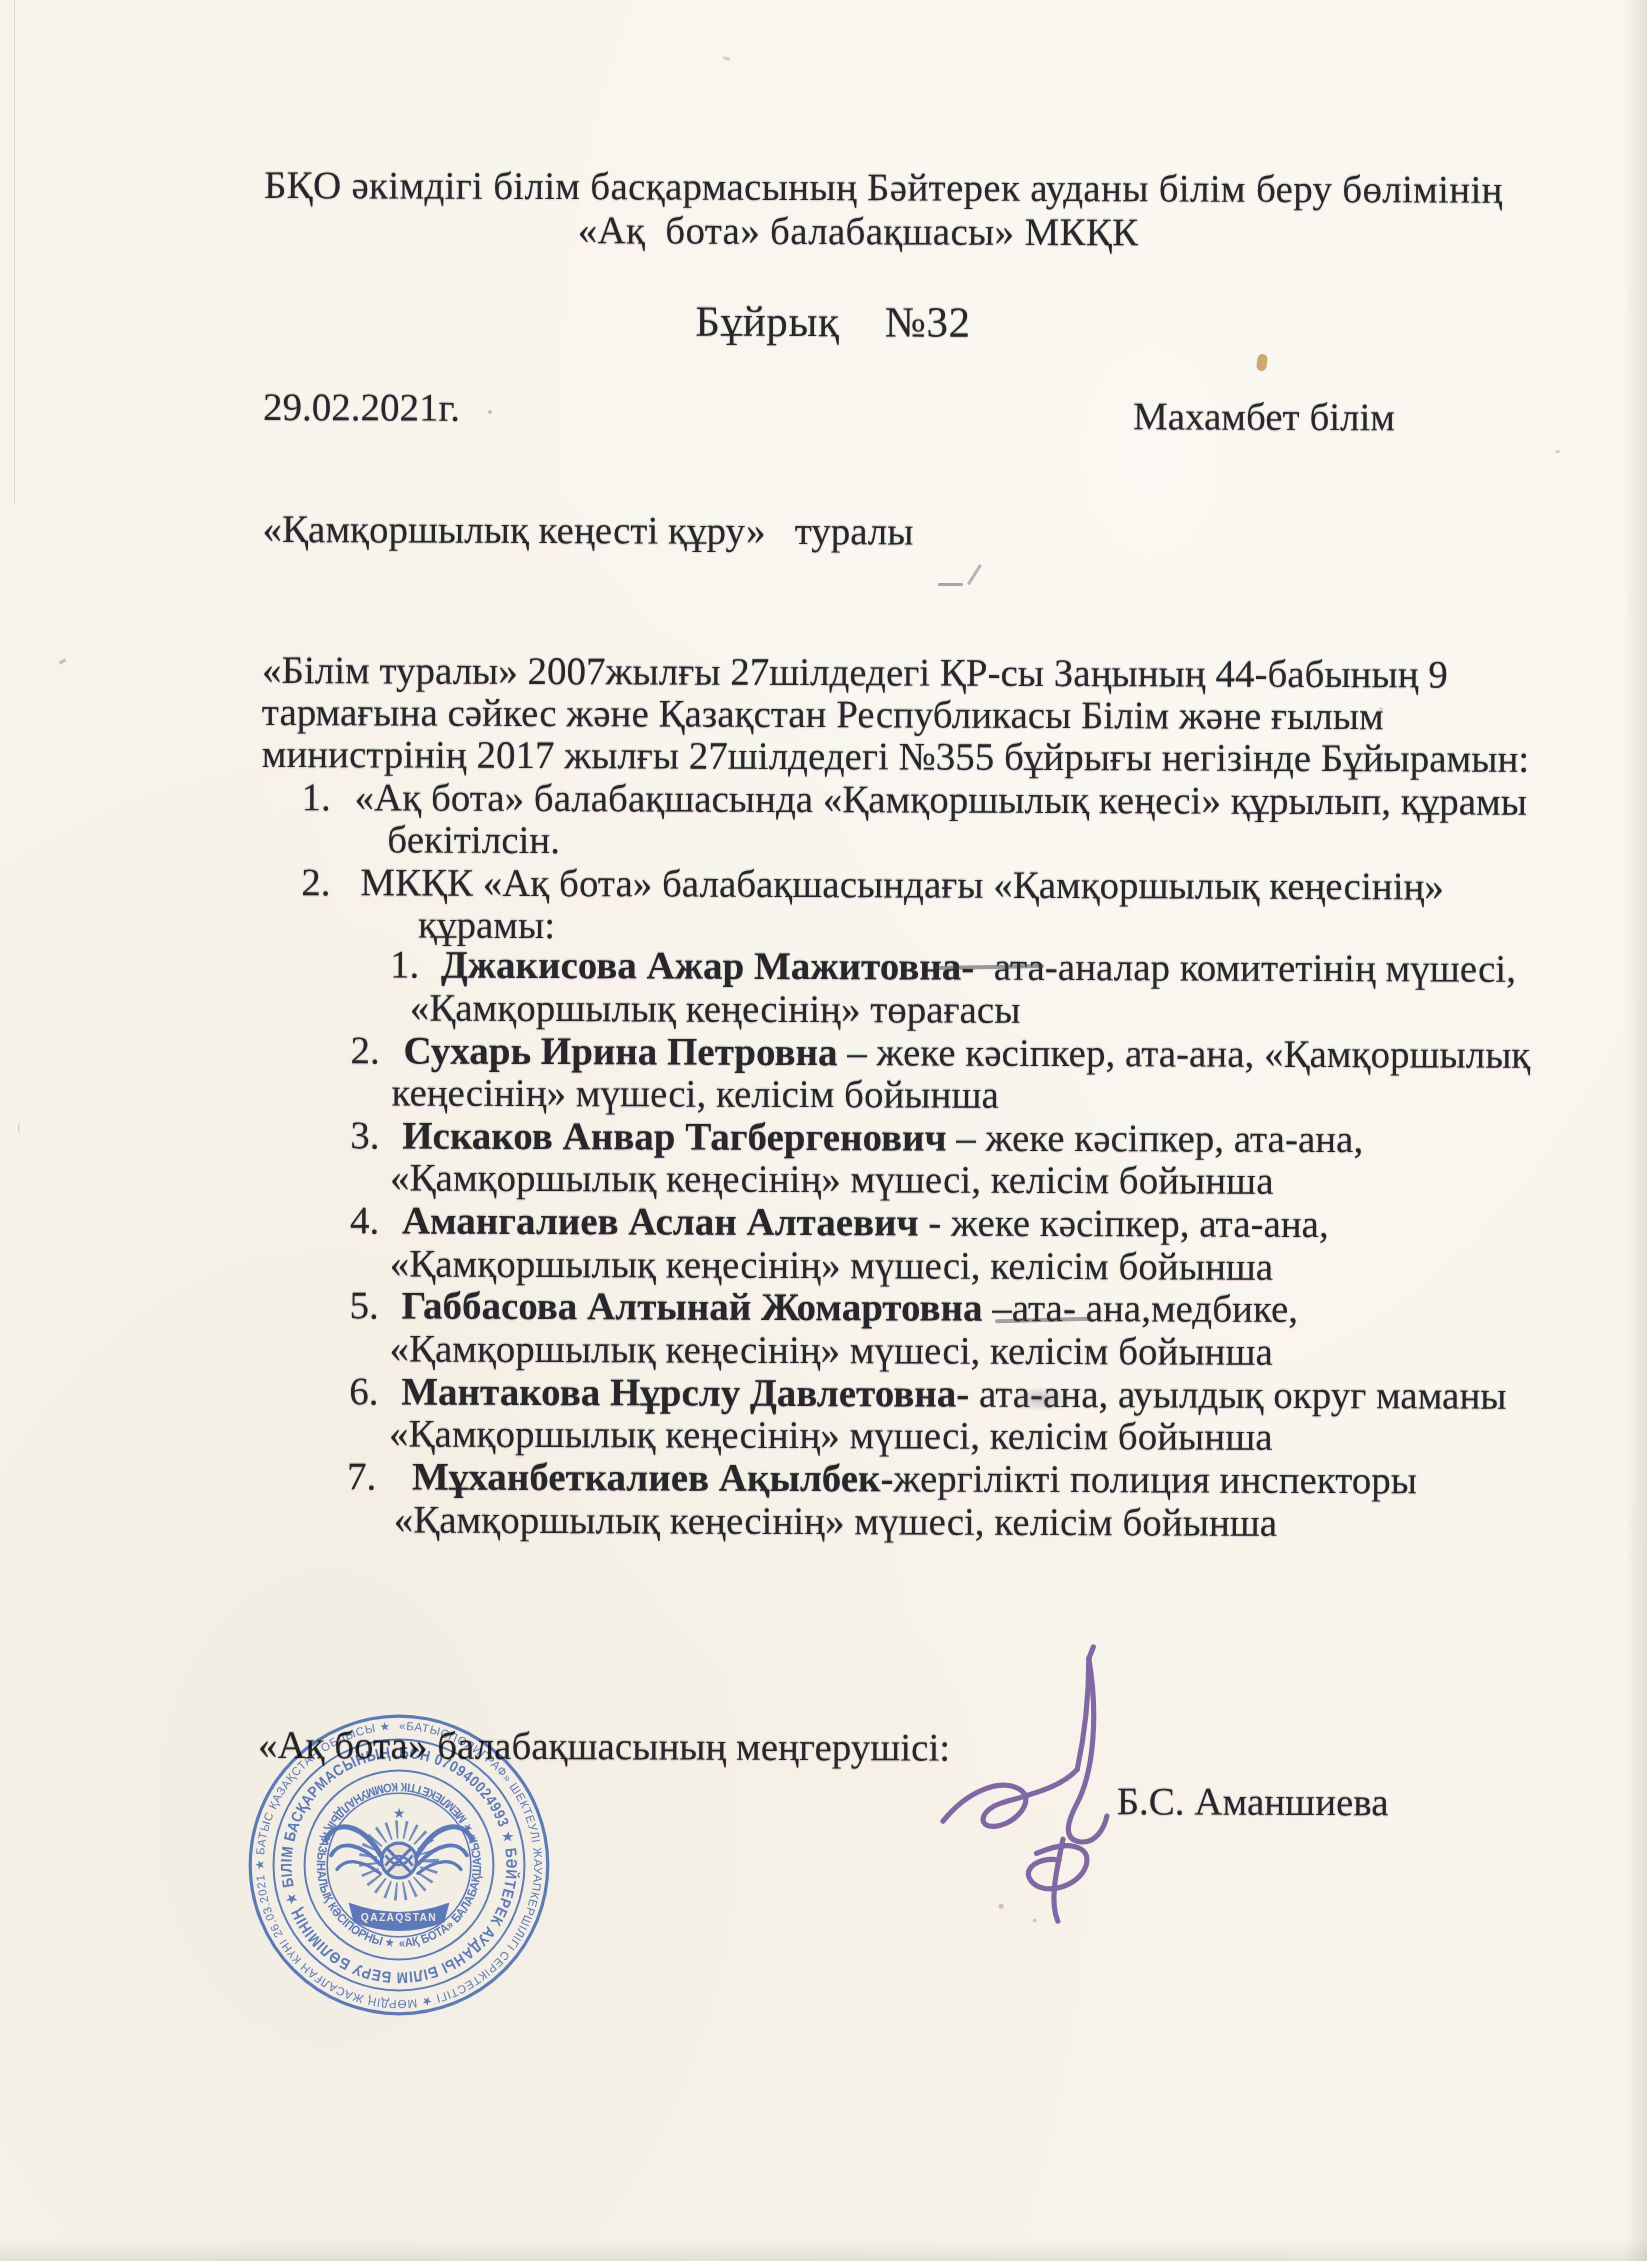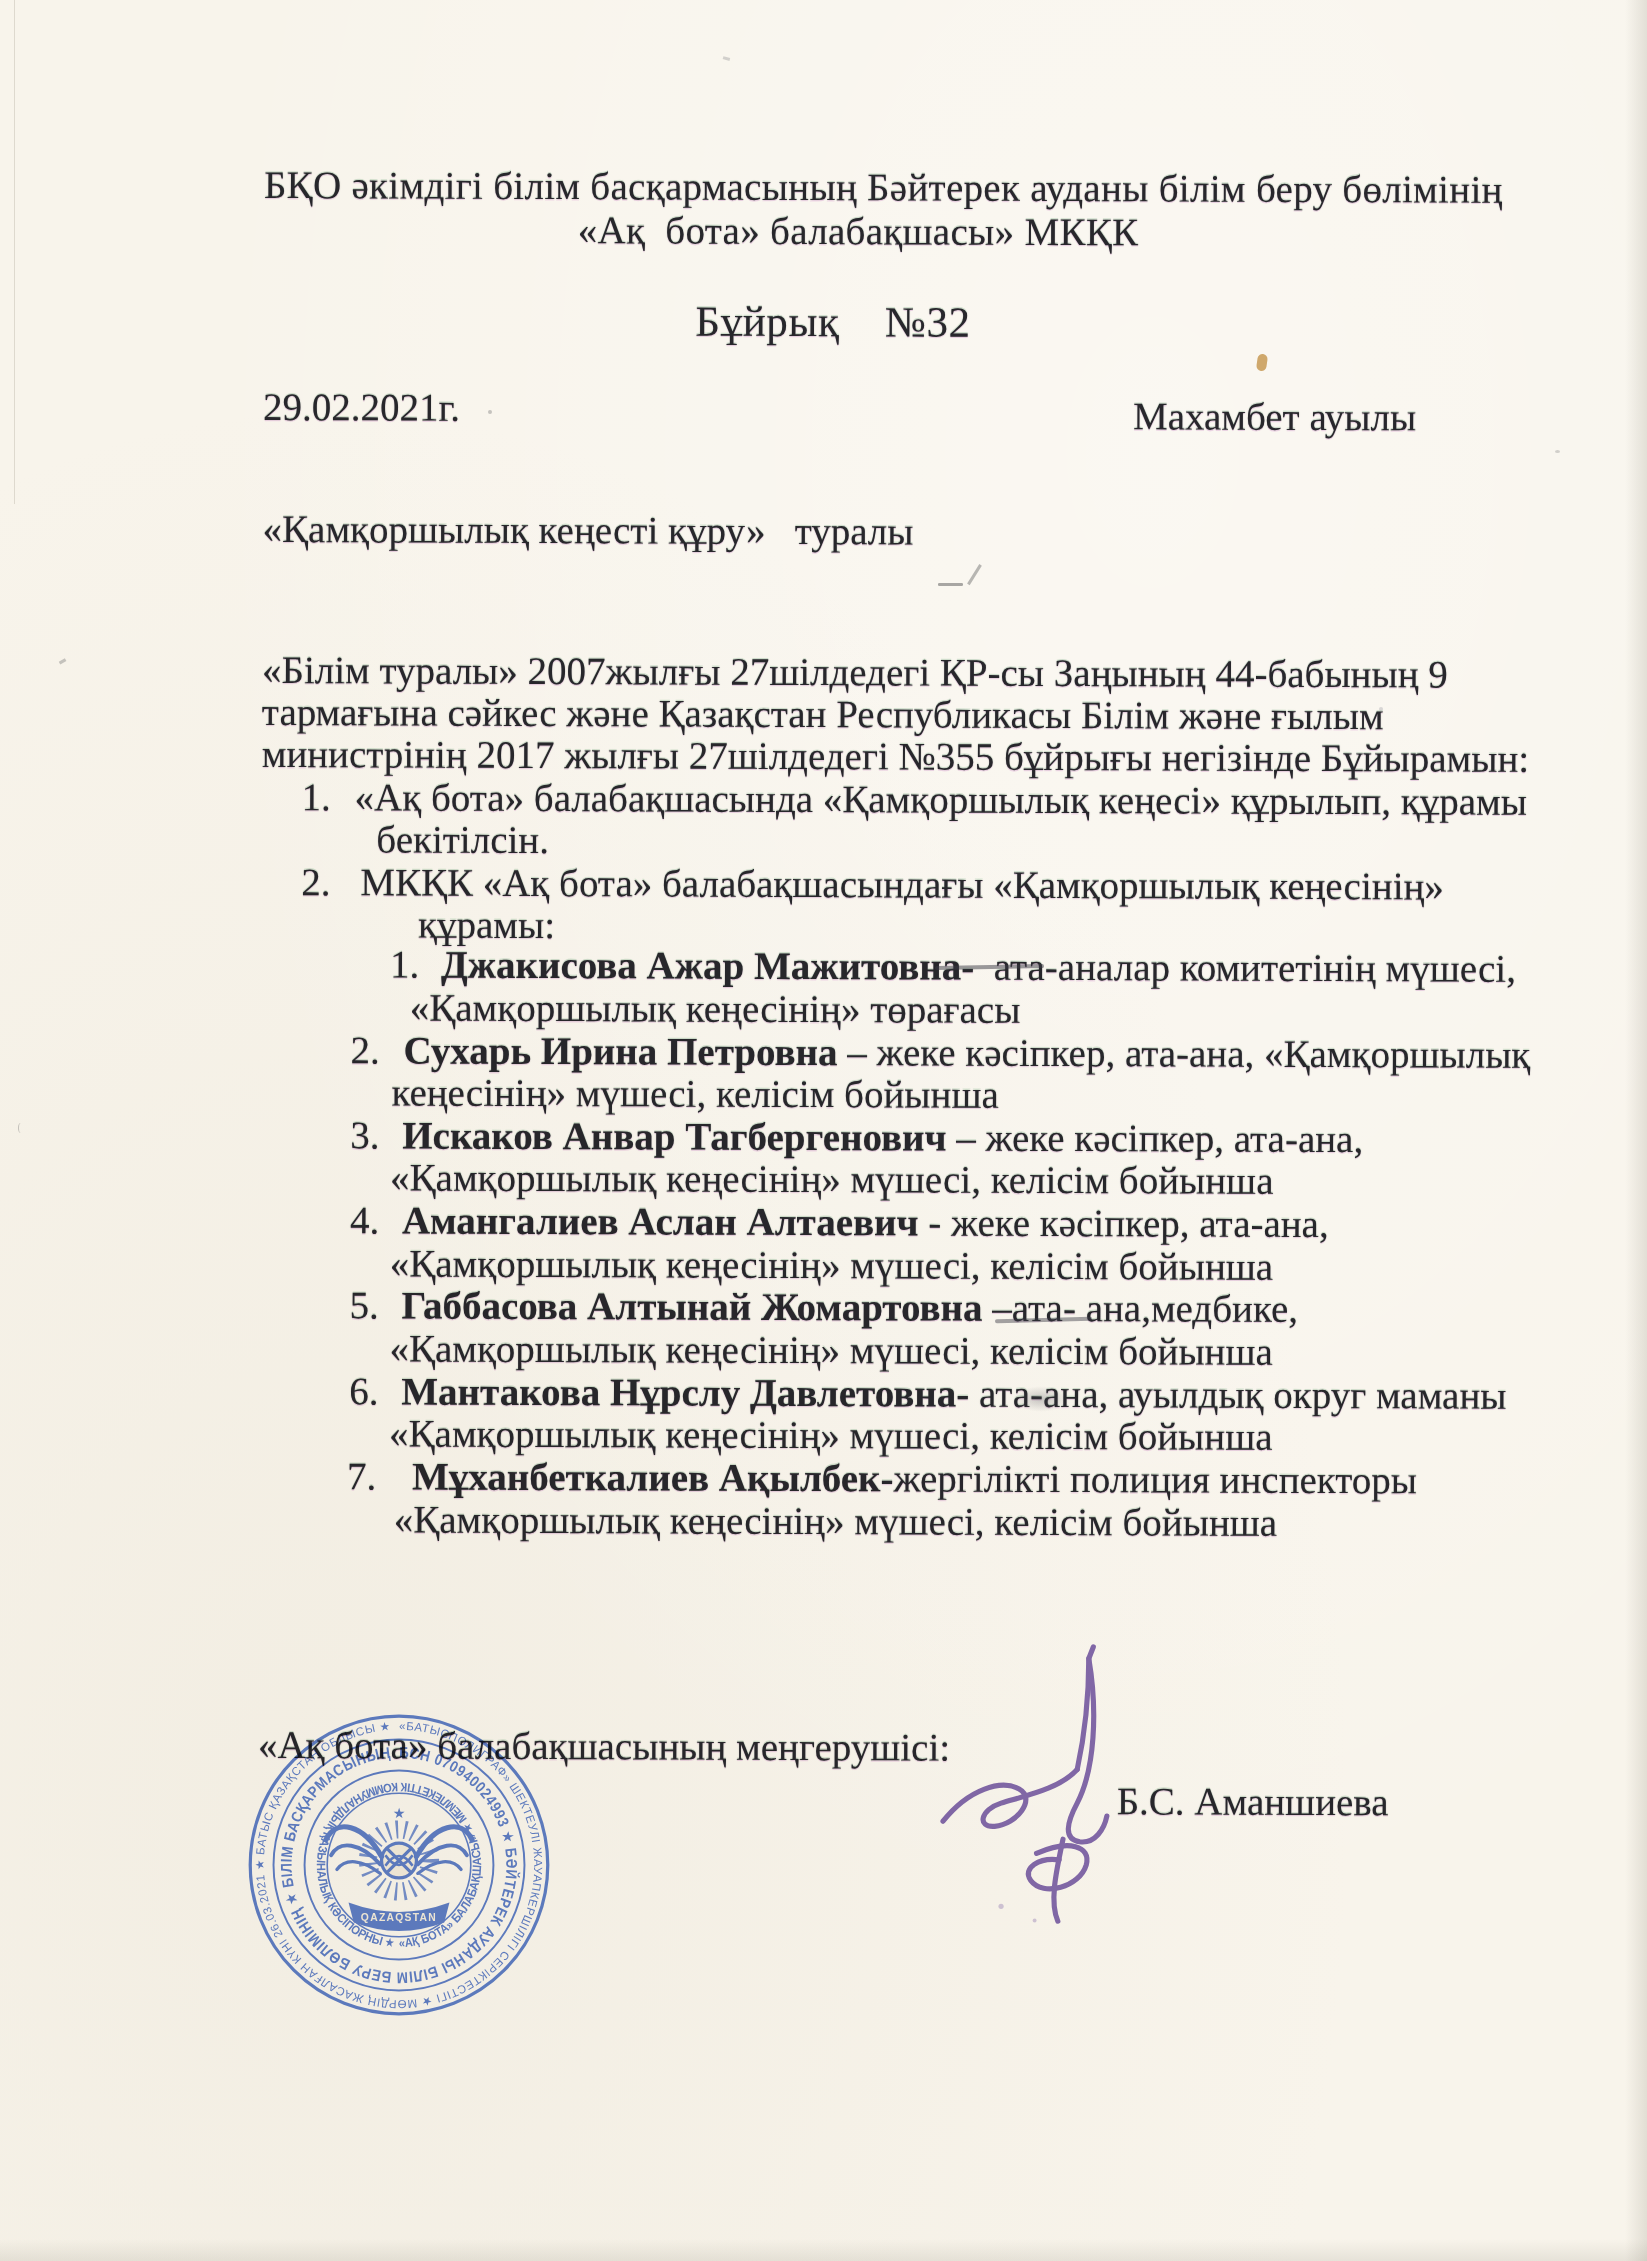--- a/index.html
+++ b/index.html
@@ -102,31 +102,31 @@
   </div>
 
   <div id="content">
 
     <div class="ln center-block" style="left:264px;top:163px">БҚО әкімдігі білім басқармасының Бәйтерек ауданы білім беру бөлімінің</div>
     <div class="ln center-block" style="left:578px;top:207px">«Ақ  бота» балабақшасы» МКҚК</div>
 
     <div class="ln order" style="left:696px;top:296px">Бұйрық    №32</div>
 
     <div class="ln" style="left:264px;top:385px">29.02.2021г.</div>
-    <div class="ln" style="left:1134px;top:391px">Махамбет ауылы</div>
+    <div class="ln" style="left:1134px;top:391px">Махамбет білім</div>
 
     <div class="ln" style="left:264px;top:507px">«Қамқоршылық кеңесті құру»   туралы</div>
 
     <div class="ln" style="left:264px;top:648px">«Білім туралы» 2007жылғы 27шілдедегі ҚР-сы Заңының 44-бабының 9</div>
     <div class="ln" style="left:264px;top:690px">тармағына сәйкес және Қазақстан Республикасы Білім және ғылым</div>
     <div class="ln" style="left:264px;top:732px">министрінің 2017 жылғы 27шілдедегі №355 бұйрығы негізінде Бұйырамын:</div>
 
     <div class="ln" style="left:304px;top:775px">1.</div>
     <div class="ln" style="left:357px;top:775px">«Ақ бота» балабақшасында «Қамқоршылық кеңесі» құрылып, құрамы</div>
-    <div class="ln" style="left:379px;top:817px">бекітілсін.</div>
+    <div class="ln" style="left:390px;top:817px">бекітілсін.</div>
 
     <div class="ln" style="left:304px;top:860px">2.</div>
     <div class="ln" style="left:363px;top:860px">МКҚК «Ақ бота» балабақшасындағы «Қамқоршылық кеңесінің»</div>
     <div class="ln" style="left:421px;top:902px">құрамы:</div>
 
     <div class="ln" style="left:393px;top:942px">1.</div>
     <div class="ln" style="left:444px;top:942px"><b>Джакисова Ажар Мажитовна-</b><span>  ата-аналар комитетінің мүшесі,</span></div>
     <div class="ln" style="left:413px;top:985px">«Қамқоршылық кеңесінің» төрағасы</div>
 
     <div class="ln" style="left:354px;top:1028px">2.</div>

